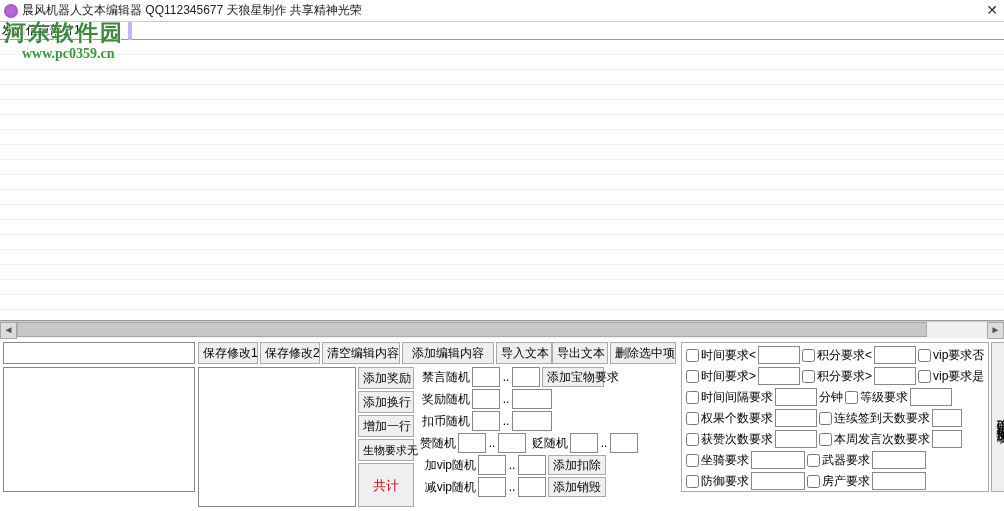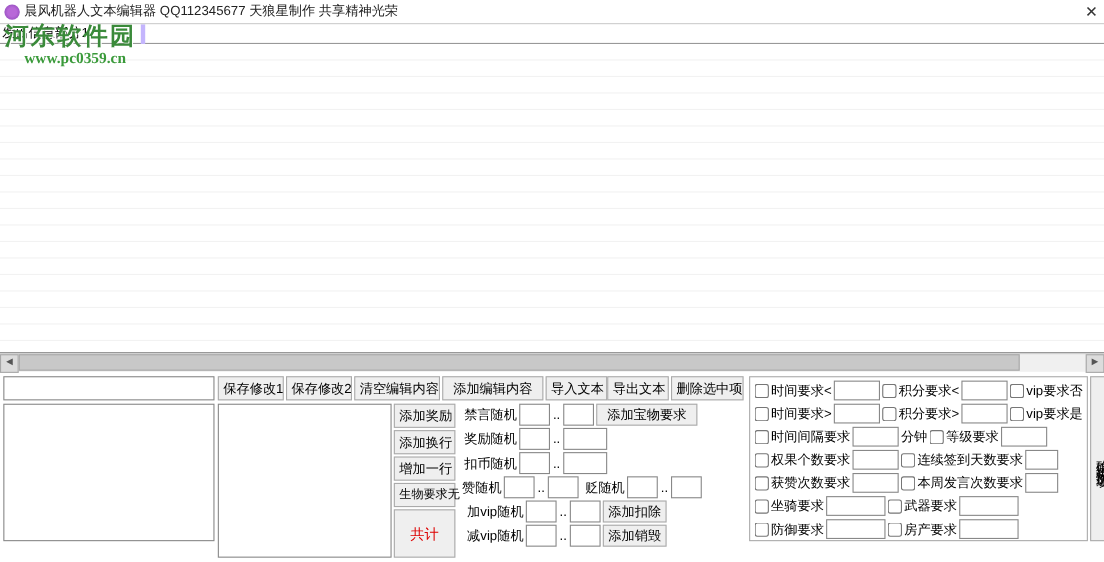--- a/index.html
+++ b/index.html
@@ -131,21 +131,21 @@
         <span class="btn" style="font-size:11px">生物要求无</span>
         <div class="total">共计</div>
       </div>
 
       <div class="mid-right">
         <div class="rl">
           <span class="lbl">禁言随机</span>
           <input class="txtin" style="">
           <span class="dots">..</span>
           <input class="txtin" style="">
-          <span class="btn" style="width:92px">添加宝物要求</span>
+          <span class="btn" style="width:62px">添加宝物要求</span>
         </div>
         <div class="rl">
           <span class="lbl">奖励随机</span>
           <input class="txtin" style="">
           <span class="dots">..</span>
           <input class="txtin wide" style="">
         </div>
         <div class="rl">
           <span class="lbl">扣币随机</span>
           <input class="txtin" style="">

